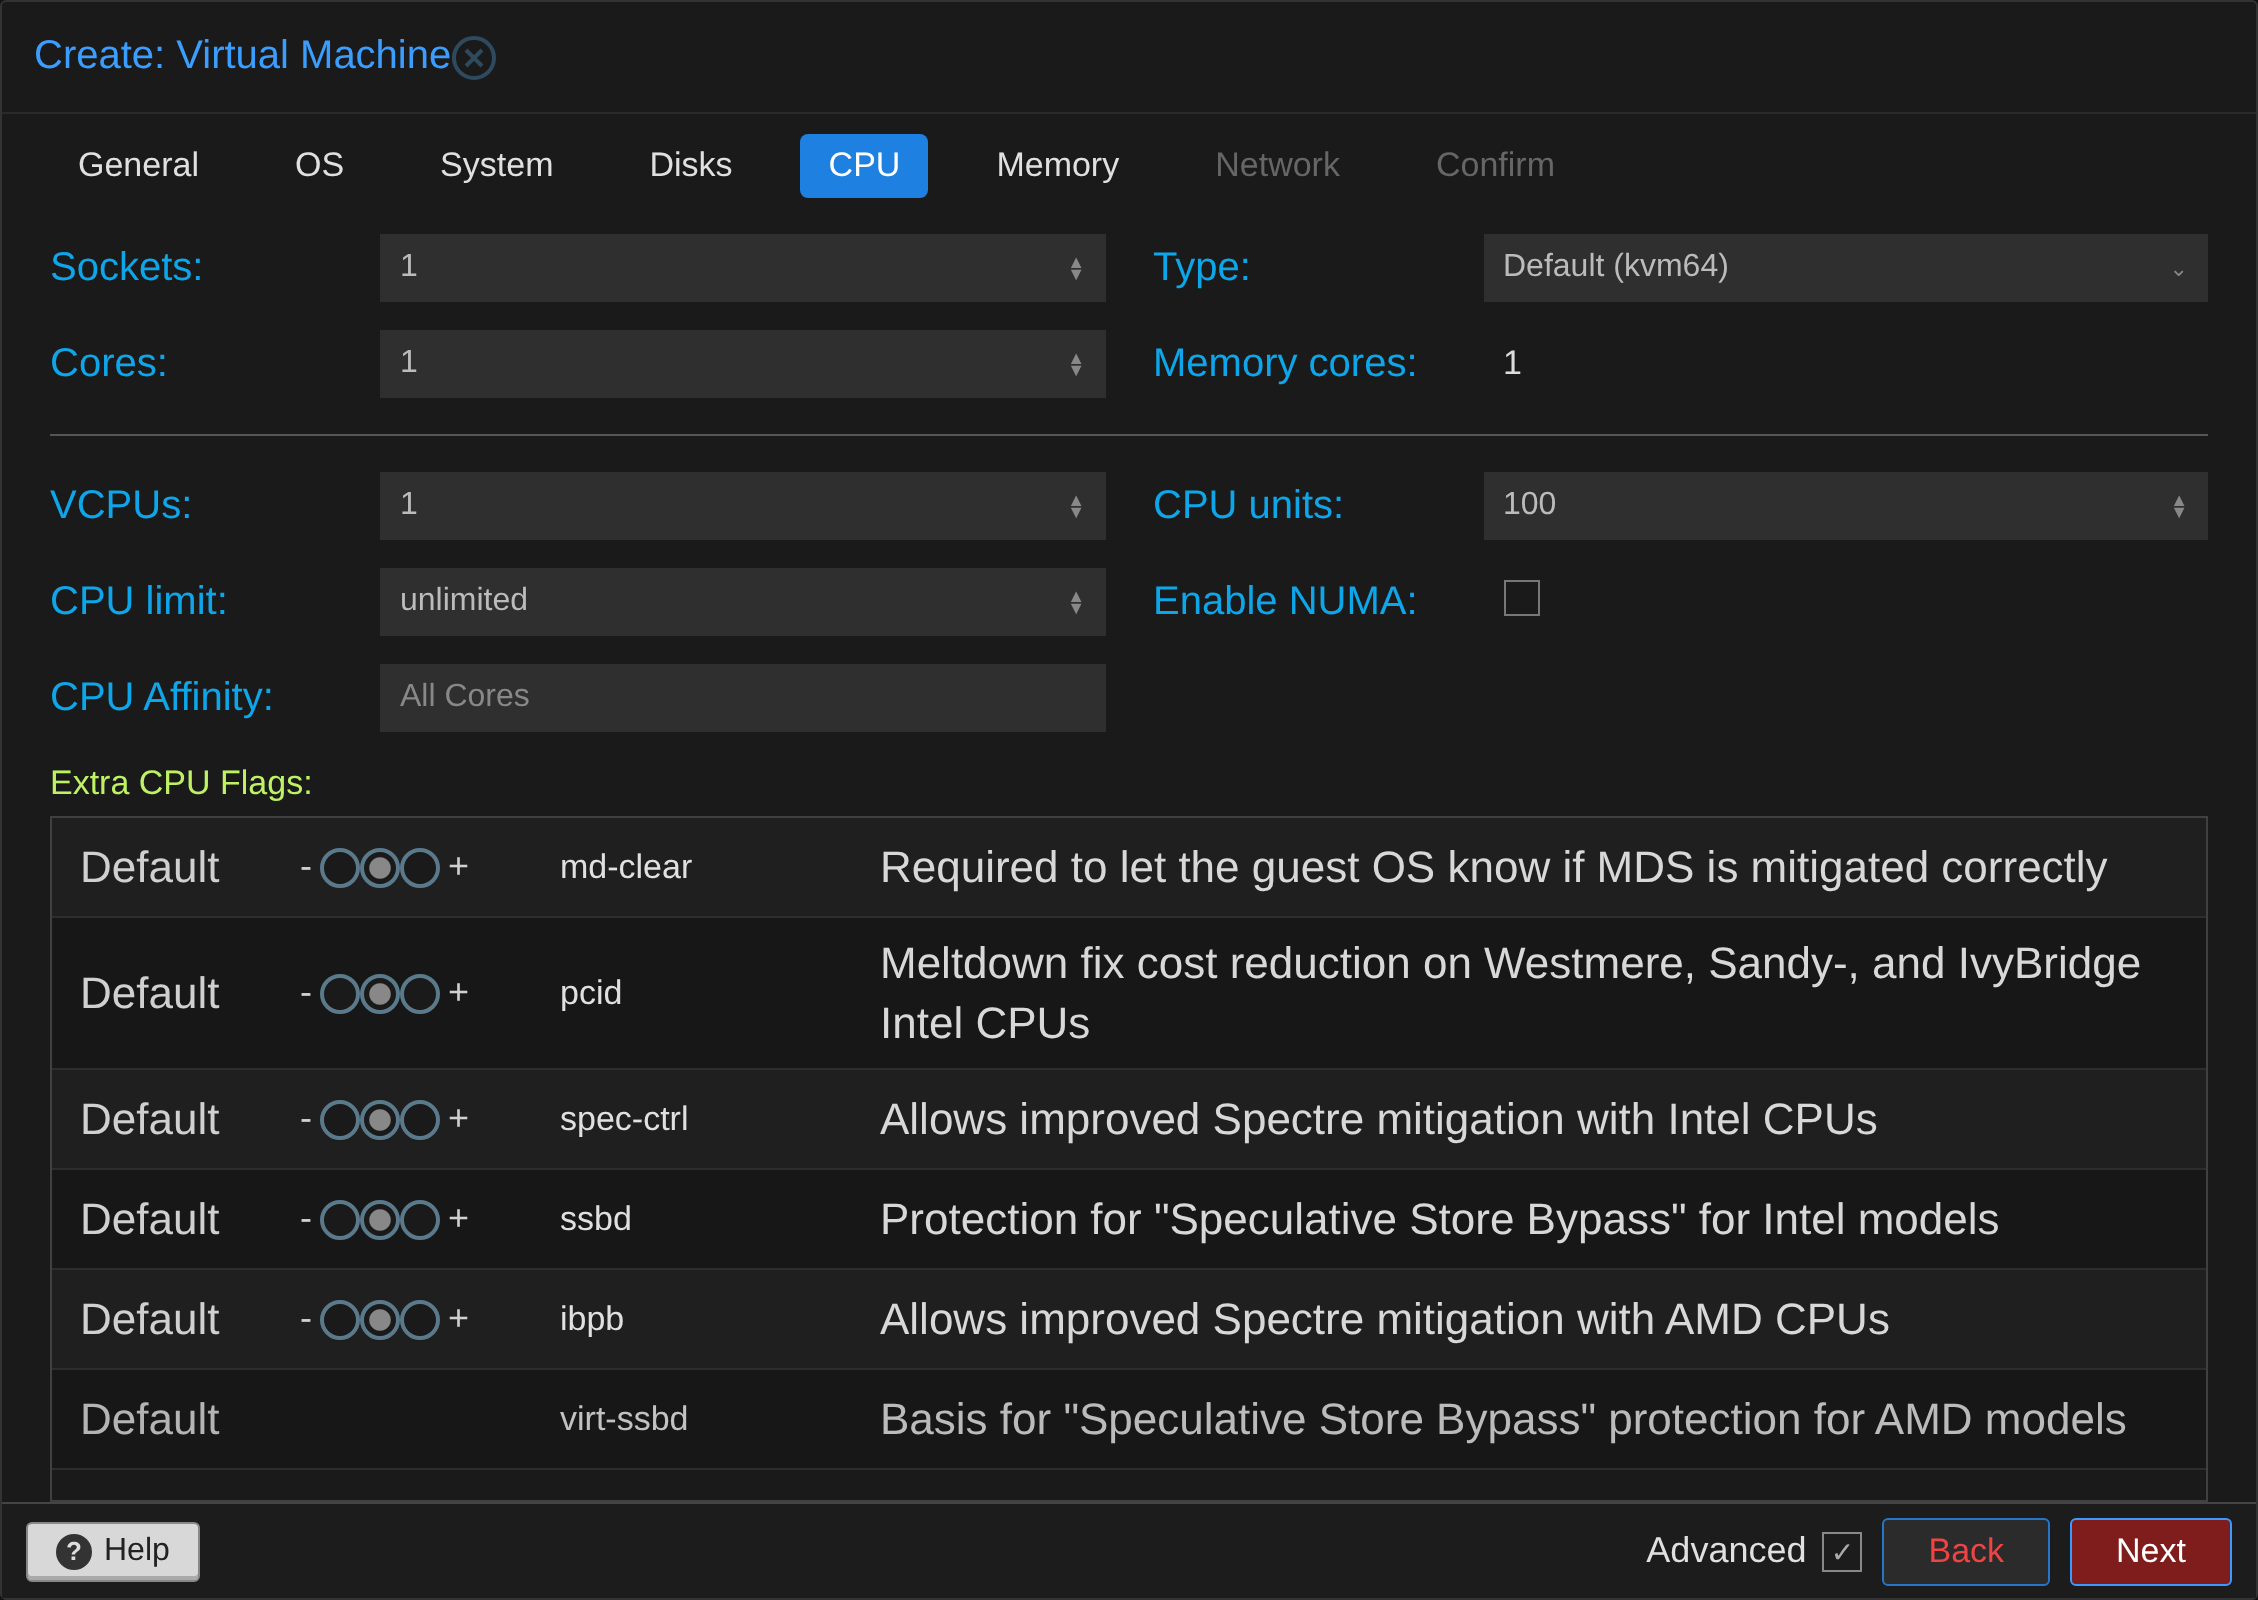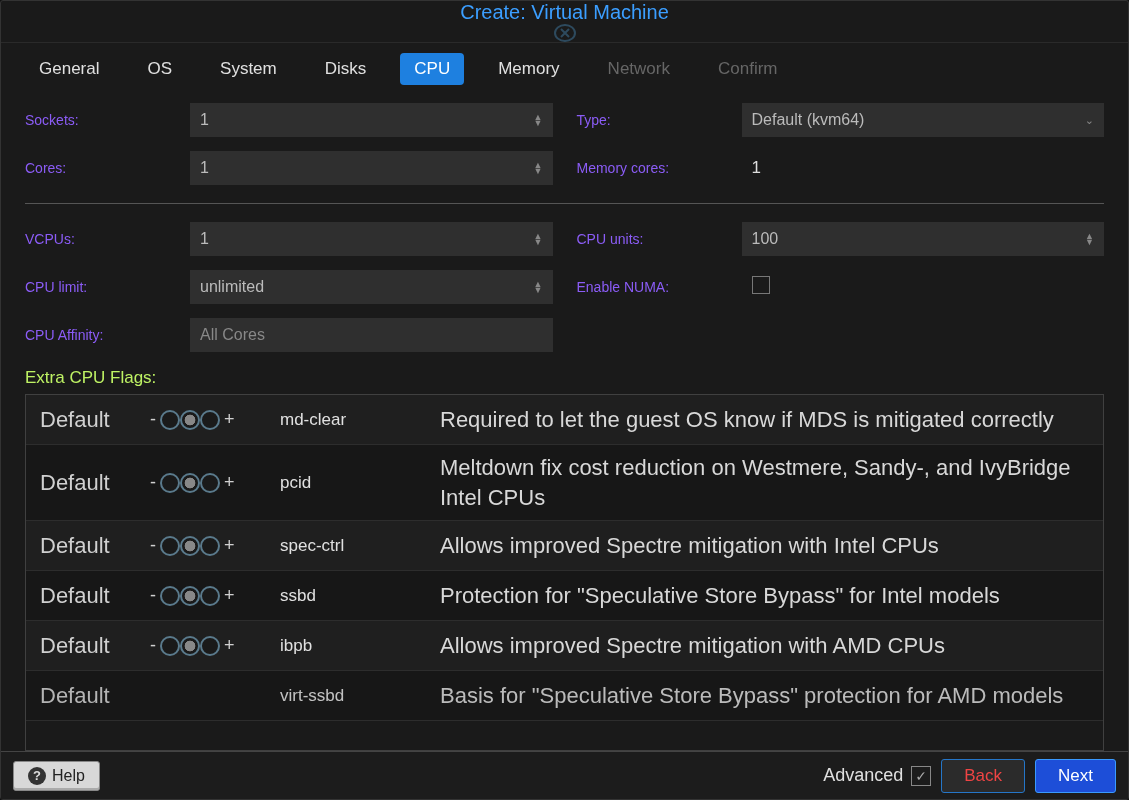--- a/index.html
+++ b/index.html
@@ -15,27 +15,26 @@
   .window {
     width: 1129px;
     height: 800px;
     background: #1a1a1a;
     border: 1px solid #333;
     border-radius: 3px;
     display: flex;
     flex-direction: column;
   }
   .titlebar {
-    height: 42px;
+    height: 56px;
     display: flex;
     align-items: center;
     padding: 0 16px;
     border-bottom: 1px solid #2a2a2a;
     justify-content: flex-start;
-    flex-direction: column;
   }
   .title {
     color: #3b9eff;
     font-size: 20px;
     font-weight: 400;
   }
   .close-btn {
     width: 22px;
     height: 22px;
     border: 2px solid #3b6b8c;
@@ -79,22 +78,22 @@
     column-gap: 24px;
     row-gap: 14px;
   }
   .form-row {
     display: flex;
     align-items: center;
   }
   .form-row .lbl {
     width: 165px;
     flex-shrink: 0;
-    color: #8b5cf6;
-    font-size: 14px;
+    color: #0ea5e9;
+    font-size: 20px;
   }
   .form-row .ctl {
     flex: 1;
   }
   .spinner, .dropdown, .textfield {
     width: 100%;
     height: 34px;
     background: #2f2f2f;
     border: none;
     display: flex;
@@ -244,21 +243,21 @@
     font-size: 17px;
     cursor: pointer;
     border: 1px solid #2b6cb0;
   }
   .btn-back {
     background: #2b2b2b;
     color: #ef4444;
     border: 1px solid #2576c8;
   }
   .btn-next {
-    background: #1d4ed8;
+    background: #7f1d1d;
     color: #fff;
     border: 1px solid #3a9aff;
   }
   .row-partial {
     height: 34px;
     overflow: hidden;
   }
   .row-partial .flag-desc, .row-partial .flag-name, .row-partial .flag-state {
     opacity: 0.85;
   }

